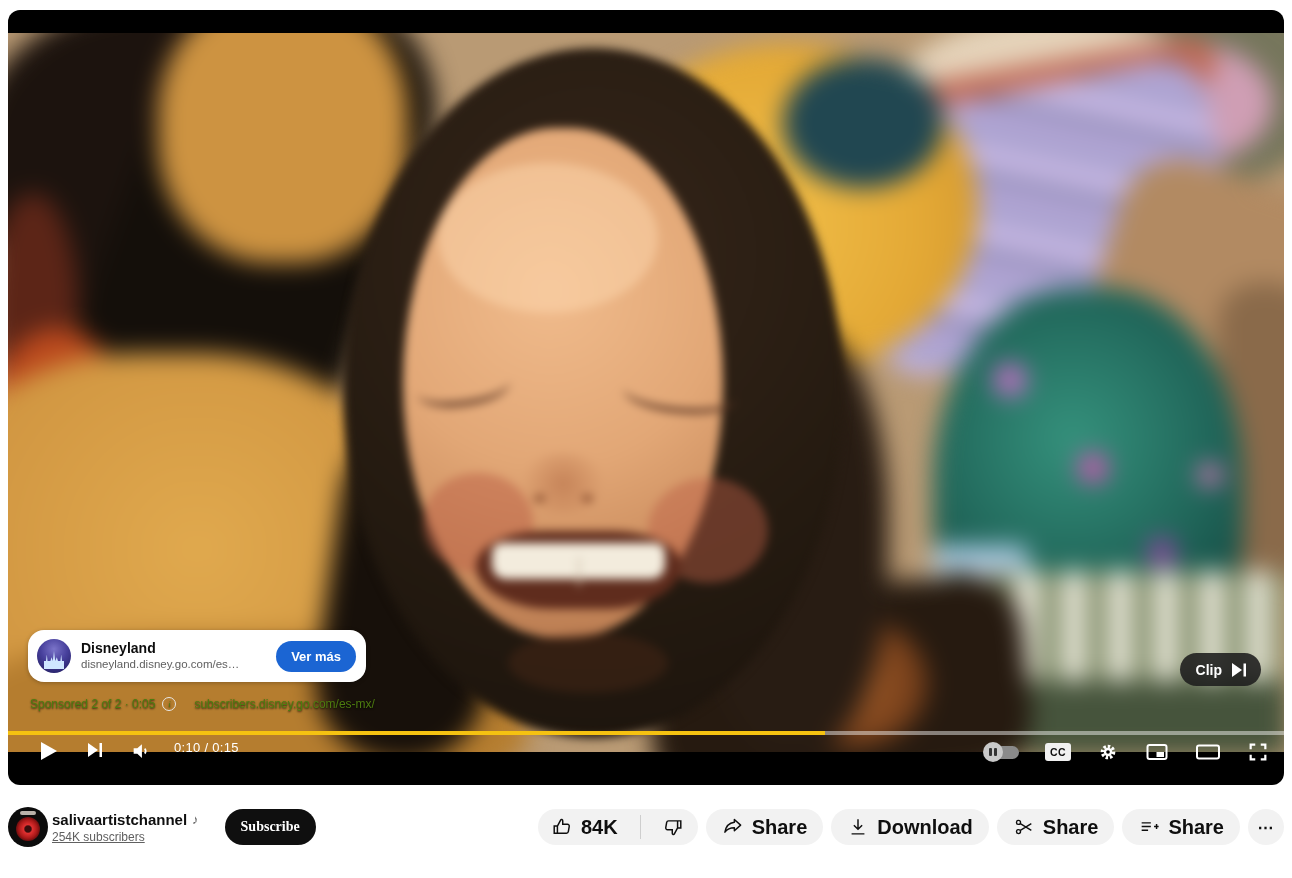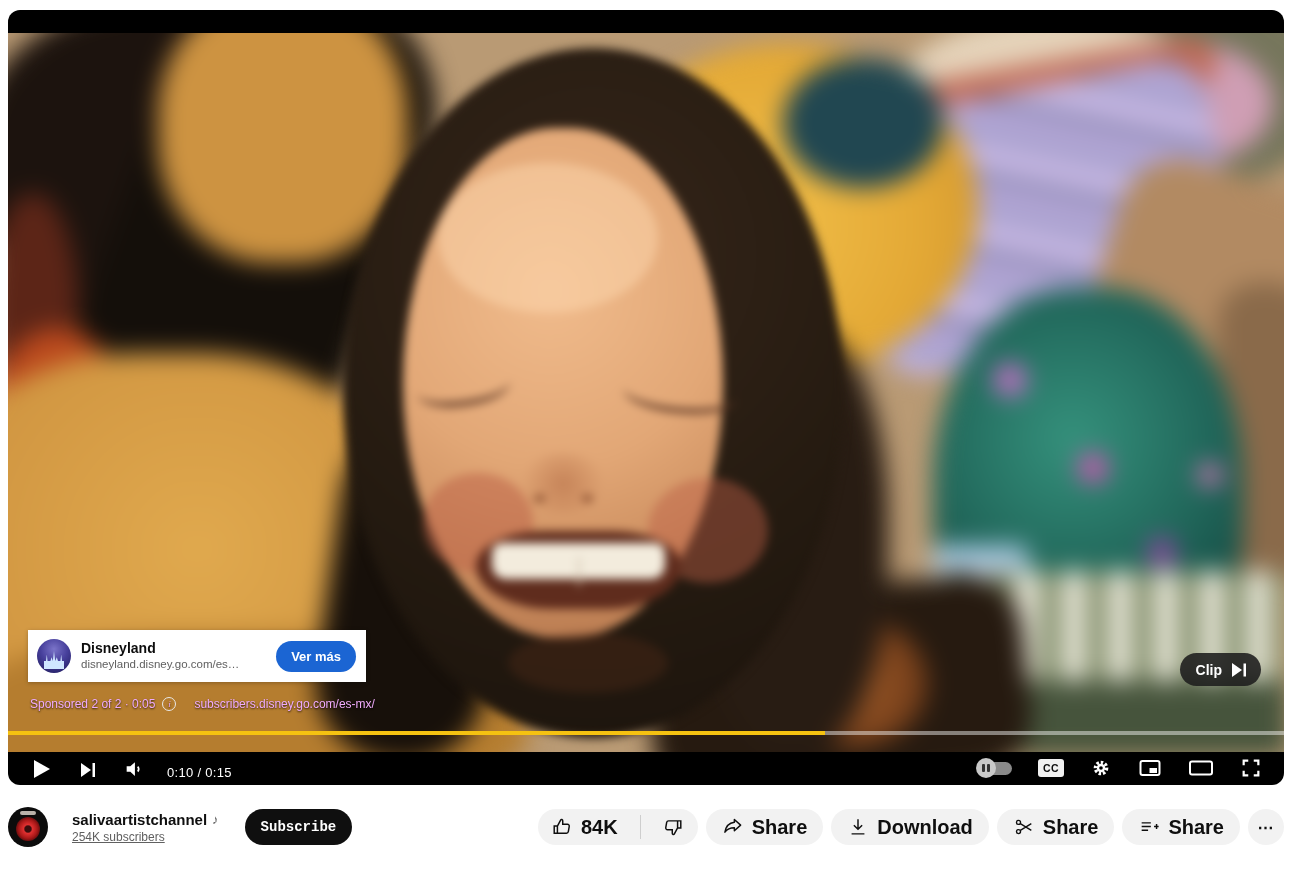--- a/index.html
+++ b/index.html
@@ -58,73 +58,73 @@
                 background:radial-gradient(circle, rgba(185,115,75,.65), rgba(185,115,75,0) 75%); }
   .nostril    { width:11px; height:7px; border-radius:50%; background:#8a4f30; }
   .mouth      { left:468px; top:498px; width:205px; height:78px; background:#5f2c1d;
                 border-radius:45% 45% 50% 50% / 60% 60% 75% 75%; }
   .teeth      { position:absolute; left:16px; top:12px; right:16px; height:36px; background:#f3ecdd;
                 border-radius:10px 10px 14px 14px; }
   .tooth-gap  { position:absolute; left:calc(50% - 1px); top:14px; width:2px; height:30px; background:#cbbba6; }
   .chin-sh    { left:500px; top:600px; width:160px; height:60px; border-radius:50%; background:rgba(90,45,25,.35); }
 
   
-  .ad-card { position:absolute; left:20px; top:620px; width:338px; height:52px; background:#fff; border-radius:0;
+  .ad-card { position:absolute; left:20px; top:620px; width:338px; height:52px; background:#fff; border-radius:16px;
              display:flex; align-items:center; padding:0 10px 0 9px; gap:10px; box-shadow:0 1px 4px rgba(0,0,0,.25); z-index:5; }
   .ad-avatar { width:34px; height:34px; border-radius:50%; position:relative; overflow:hidden; flex:none;
                background:radial-gradient(circle at 50% 30%, #7b74c9, #47409c 45%, #2b2670 80%, #201c58); }
   .castle { position:absolute; left:7px; bottom:4px; width:20px; height:18px; background:#cfe6ff;
             clip-path:polygon(0% 100%,0% 55%,10% 55%,14% 20%,18% 55%,32% 55%,38% 35%,44% 55%,50% 0%,56% 55%,64% 35%,70% 55%,82% 55%,86% 20%,90% 55%,100% 55%,100% 100%);
             box-shadow:0 0 6px rgba(180,220,255,.9); }
   .ad-texts { display:flex; flex-direction:column; min-width:0; }
   .ad-title { font-size:14px; font-weight:600; color:#0d0d0d; line-height:17px; }
   .ad-url   { font-size:11.5px; color:#606060; line-height:15px; max-width:165px; white-space:nowrap; overflow:hidden; text-overflow:ellipsis; }
   .ad-cta   { margin-left:auto; background:#1b65d3; color:#fff; border:none; border-radius:16px; padding:8px 15px;
               font-size:13px; font-weight:700; font-family:inherit; cursor:pointer; flex:none; }
 
   .sponsored-row { position:absolute; left:22px; top:687px; display:flex; align-items:flex-start; gap:7px; z-index:5;
-                   color:#f0abfc; font-size:12px; text-shadow:0 1px 2px rgba(0,0,0,.8); }
+                   color:#4d7c0f; font-size:12px; text-shadow:0 1px 2px rgba(0,0,0,.8); }
   .info-icon { width:14px; height:14px; border:1.2px solid #e8e8e8; border-radius:50%; display:flex; align-items:center;
                justify-content:center; font-size:9px; font-style:italic; font-family:"Liberation Serif", serif; line-height:1; }
   .sp-url { margin-left:11px; }
 
   .skip-btn { position:absolute; right:23px; top:643px; height:33px; display:flex; align-items:center; gap:10px;
               background:rgba(28,28,28,.88); border:none; border-radius:17px; padding:0 14px 0 16px; color:#fff;
               font-size:14px; font-weight:600; font-family:inherit; cursor:pointer; z-index:5; }
 
   
   .progress { position:absolute; left:0; top:721px; width:100%; height:4px; background:rgba(255,255,255,.45); z-index:6; }
   .progress-played { height:100%; background:#f5c211; }
-  .controls { position:absolute; left:0; top:730px; width:100%; height:40px; display:flex; align-items:flex-end;
+  .controls { position:absolute; left:7px; top:730px; width:100%; height:40px; display:flex; align-items:flex-start;
               padding:0 22px 0 24px; z-index:6; color:#fff; }
   .ctl { display:flex; align-items:center; justify-content:center; cursor:pointer; background:none; border:none; color:#fff; }
   .time { font-size:13px; color:#fff; letter-spacing:.3px; }
   .ctl-right { margin-left:auto; display:flex; align-items:center; gap:26px; }
   .ap-pill { position:relative; width:33px; height:13px; border-radius:7px; background:#8a8a8a; }
   .ap-knob { position:absolute; left:-3px; top:-3.5px; width:20px; height:20px; border-radius:50%; background:#c9c9c9;
              display:flex; align-items:center; justify-content:center; gap:2.5px; }
   .ap-knob span { width:2.5px; height:8px; background:#333; border-radius:1px; }
   .cc-badge { width:26px; height:18px; background:#f1f1f1; border-radius:3px; color:#0d0d0d; font-size:10.5px;
               font-weight:800; display:flex; align-items:center; justify-content:center; letter-spacing:.5px; }
 
   
   .below { position:absolute; left:8px; top:798px; width:1276px; }
   .vid-title { font-size:19px; font-weight:700; color:#0f0f0f; line-height:26px; }
   .meta-row { margin-top:9px; display:flex; align-items:center; }
   .ch-avatar { width:40px; height:40px; border-radius:50%; background:#0c0c0c; position:relative; overflow:hidden; flex:none; }
   .rose { position:absolute; left:8px; top:10px; width:24px; height:24px; border-radius:50%;
           background:radial-gradient(circle at 50% 50%, #3a0d0d 0 18%, #e03030 26%, #a81818 55%, #5a0c0c 75%, #180404 95%); }
   .ch-logo { position:absolute; left:12px; top:4px; width:16px; height:4px; border-radius:2px; background:rgba(230,220,210,.8); }
-  .ch-texts { margin-left:24px; display:flex; flex-direction:column; }
+  .ch-texts { margin-left:4px; display:flex; flex-direction:column; }
   .ch-name-row { display:flex; align-items:center; gap:5px; }
   .ch-name { font-size:15px; font-weight:600; color:#0f0f0f; }
   .ch-badge { font-size:13px; color:#606060; }
   .ch-subs { font-size:12px; color:#606060; margin-top:2px;text-decoration:underline; }
   .subscribe-btn { margin-left:26px; height:36px; border:none; border-radius:18px; background:#0f0f0f; color:#fff;
-                   font-size:14px; font-weight:600; font-family:Liberation Mono, monospace; padding:0 16px; cursor:pointer; }
+                   font-size:14px; font-weight:600; font-family:Liberation Serif, serif; padding:0 16px; cursor:pointer; }
   .actions { margin-left:auto; display:flex; align-items:center; gap:8px; }
   .pill { height:36px; background:#f2f2f2; border-radius:18px; display:flex; align-items:center; border:none;
           font-family:inherit; font-size:20px; font-weight:600; color:#0f0f0f; cursor:pointer; padding:0 16px; gap:8px; }
   .like-pill { padding:0; }
   .seg { display:flex; align-items:center; gap:8px; padding:0 14px 0 13px; height:100%; cursor:pointer; }
   .divider { width:1px; height:24px; background:rgba(0,0,0,.15); }
   .more-btn { width:36px; padding:0; justify-content:center; border-radius:50%; font-size:16px; letter-spacing:1px; font-weight:700; }
   svg { display:block; }
 </style>
 </head>

